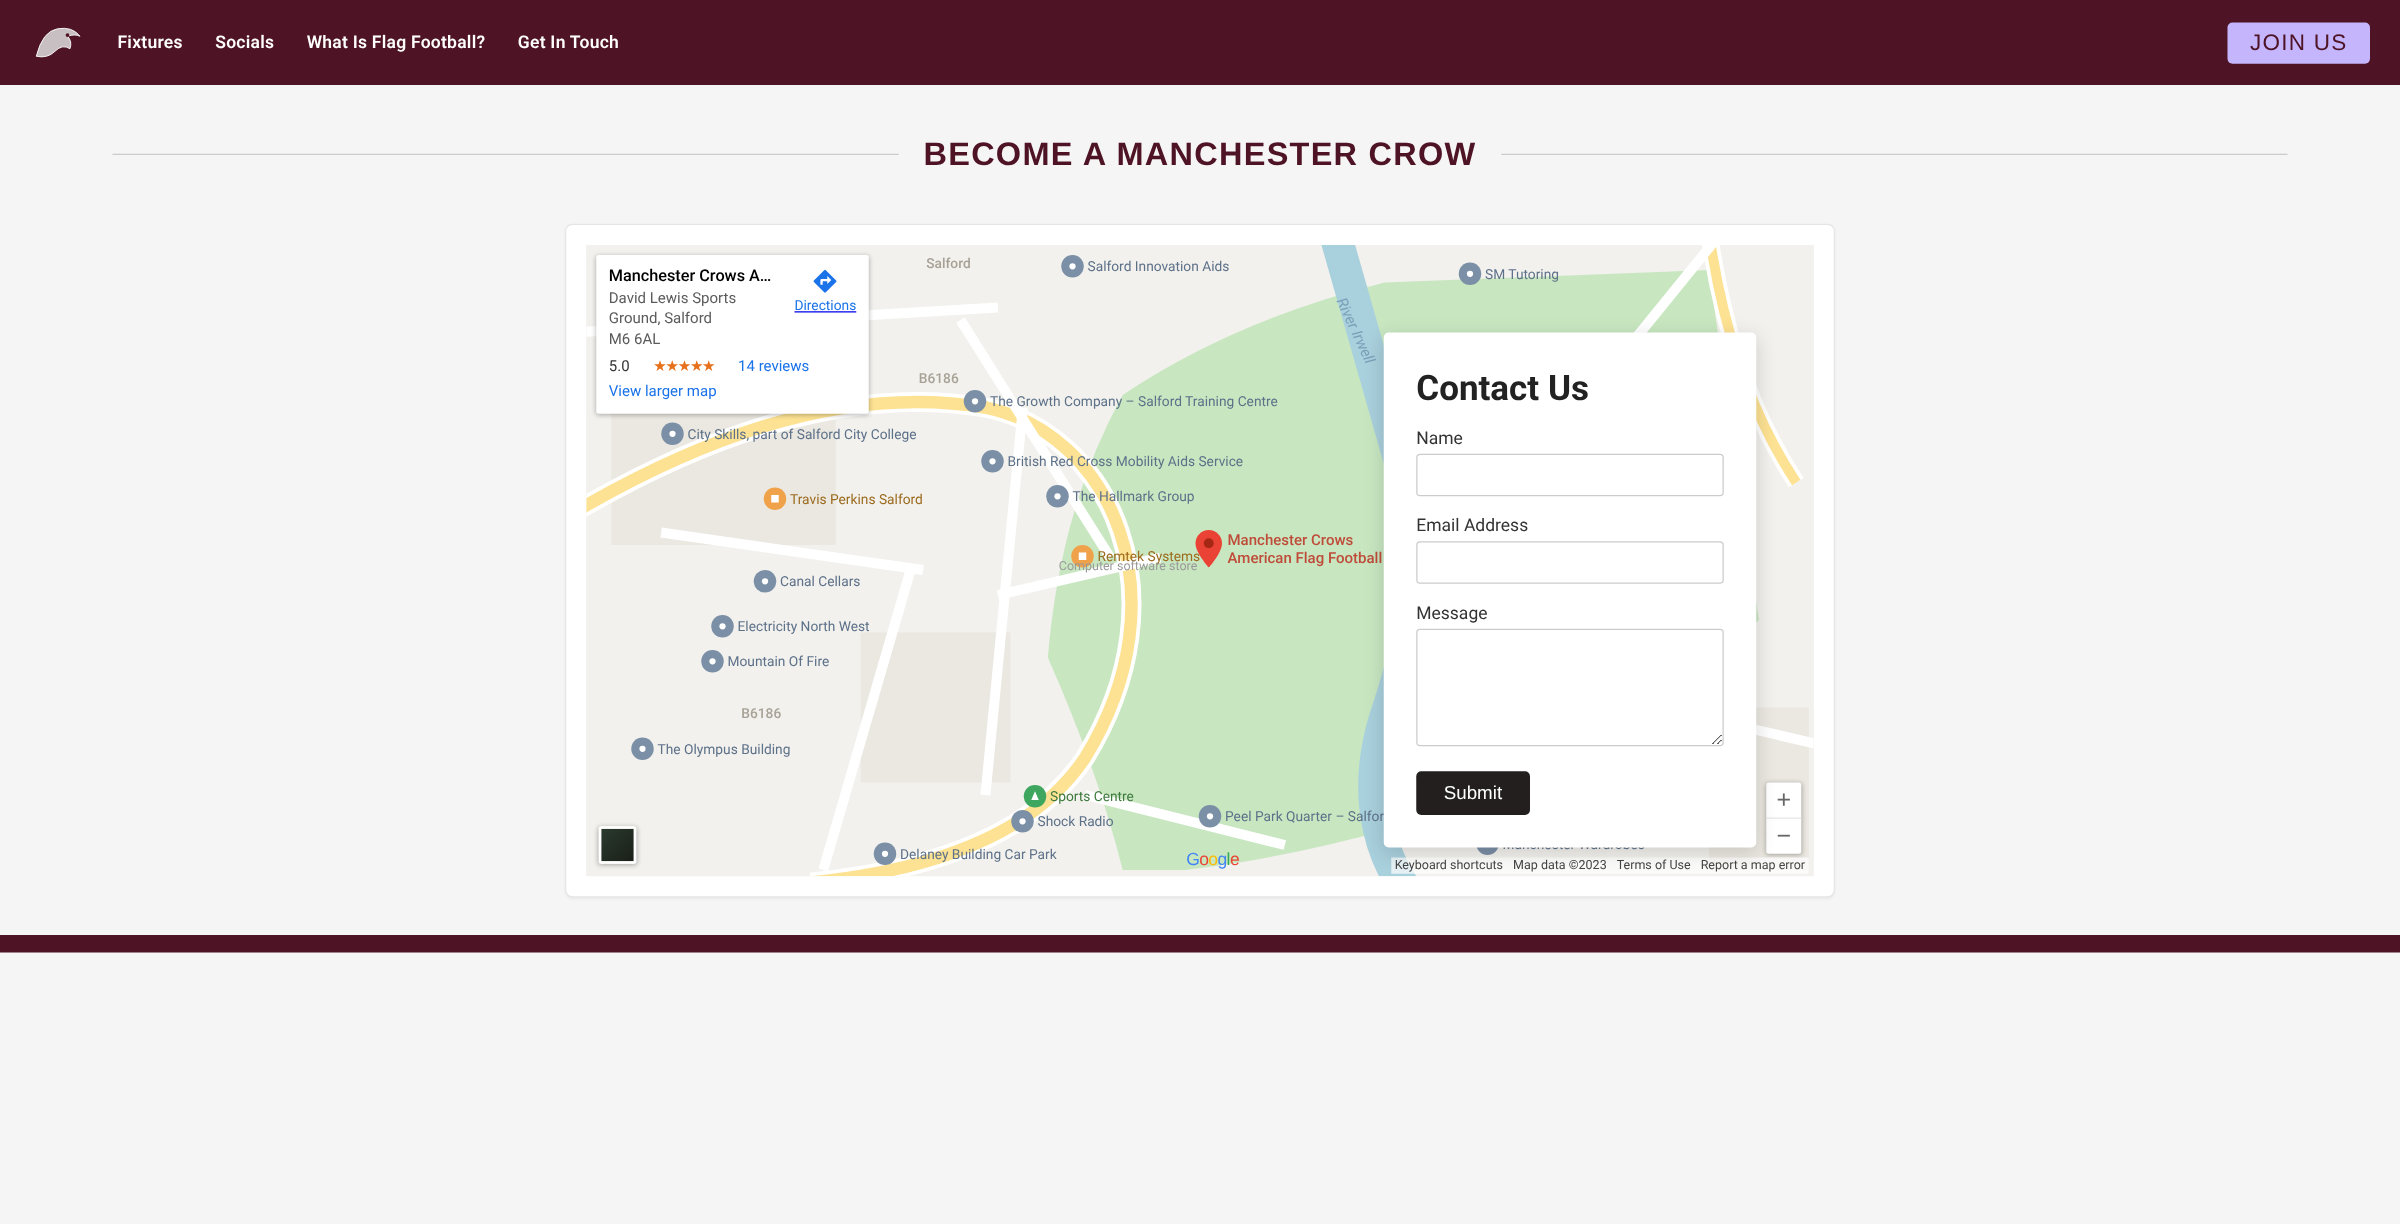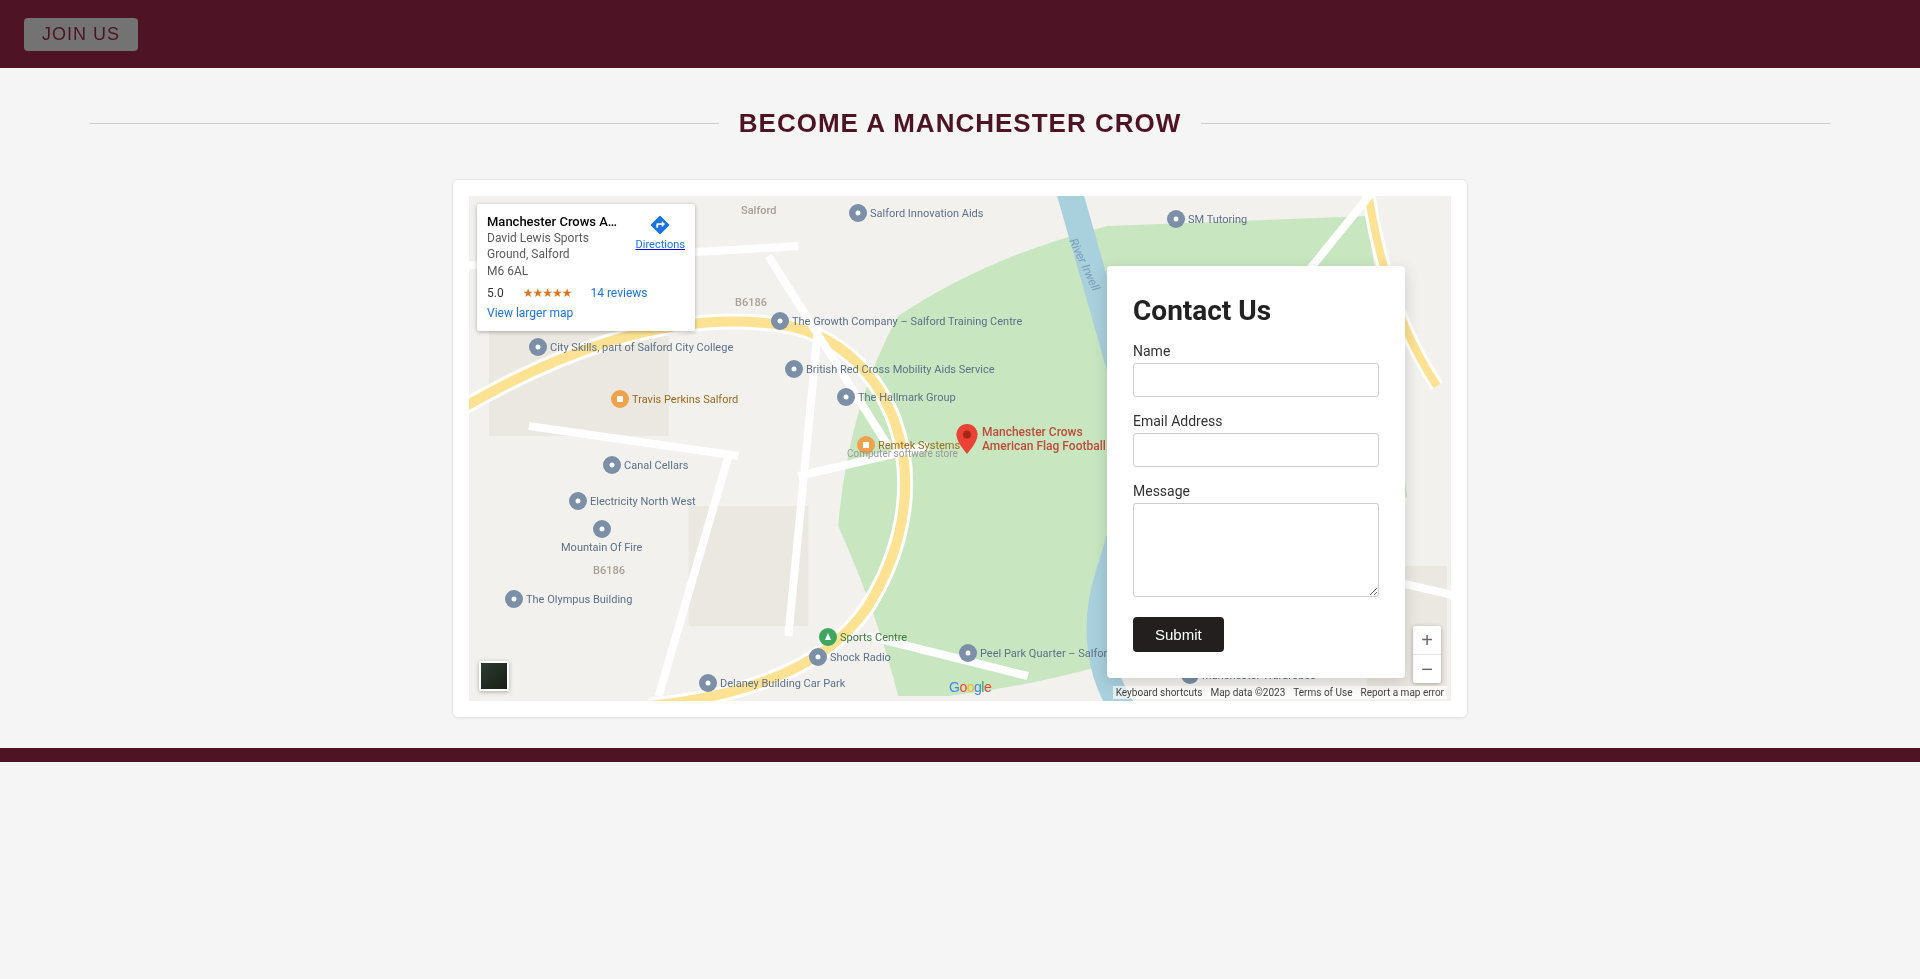--- a/index.html
+++ b/index.html
@@ -27,21 +27,21 @@
     .logo svg { width: 42px; height: 38px; }
     .nav { display: flex; gap: 26px; }
     .nav a {
       color: #fff;
       font-size: 14px;
       font-weight: 600;
       text-decoration: none;
       letter-spacing: .2px;
     }
     .join-btn {
-      background: #737373;
+      background: #c4b5fd;
       color: #4e1325;
       font-family: Impact, Haettenschweiler, "Arial Narrow Bold", sans-serif;
       font-size: 18px;
       letter-spacing: 1px;
       padding: 6px 18px;
       border-radius: 4px;
       border: none;
       cursor: pointer;
     }
 
@@ -305,20 +305,34 @@
     
     .footer-stripe {
       height: 14px;
       background: #4e1325;
     }
   </style>
 </head>
 <body>
 
 <header class="header">
+  <div class="header-left">
+    <div class="logo">
+      <svg viewBox="0 0 42 38">
+        <path d="M5 30 Q10 10 22 8 Q34 6 40 14 Q36 12 30 14 Q34 18 32 24 Q26 20 20 26 Q14 32 5 30 Z" fill="#c7bfc2" stroke="#fff" stroke-width="0.7"></path>
+        <circle cx="30" cy="13" r="1.5" fill="#4e1325"></circle>
+      </svg>
+    </div>
+    <nav class="nav">
+      <a href="#">Fixtures</a>
+      <a href="#">Socials</a>
+      <a href="#">What Is Flag Football?</a>
+      <a href="#">Get In Touch</a>
+    </nav>
+  </div>
   <button class="join-btn">JOIN US</button>
 </header>
 
 <div class="title-wrap">
   <div class="hr"></div>
   <h2 class="page-title">BECOME A MANCHESTER CROW</h2>
   <div class="hr"></div>
 </div>
 
 <div class="card-wrap">
@@ -434,21 +448,21 @@
           </span>
         <span class="poi" style="top:252px;left:378px;font-size:10px;color:#999;">Computer software store</span>
         <span class="poi" style="top:296px;left:100px;">
             <span class="dot blue">
               <svg viewBox="0 0 10 10">
                 <circle cx="5" cy="5" r="2.5"></circle>
               </svg>
             </span>
             <span>Electricity North West</span>
           </span>
-        <span class="poi" style="top:324px;left:92px;flex-direction:column;">
+        <span class="poi" style="top:324px;left:92px;">
             <span class="dot blue">
               <svg viewBox="0 0 10 10">
                 <circle cx="5" cy="5" r="2.5"></circle>
               </svg>
             </span>
             <span>Mountain Of Fire</span>
           </span>
         <span class="poi" style="top:394px;left:36px;">
             <span class="dot blue">
               <svg viewBox="0 0 10 10">

